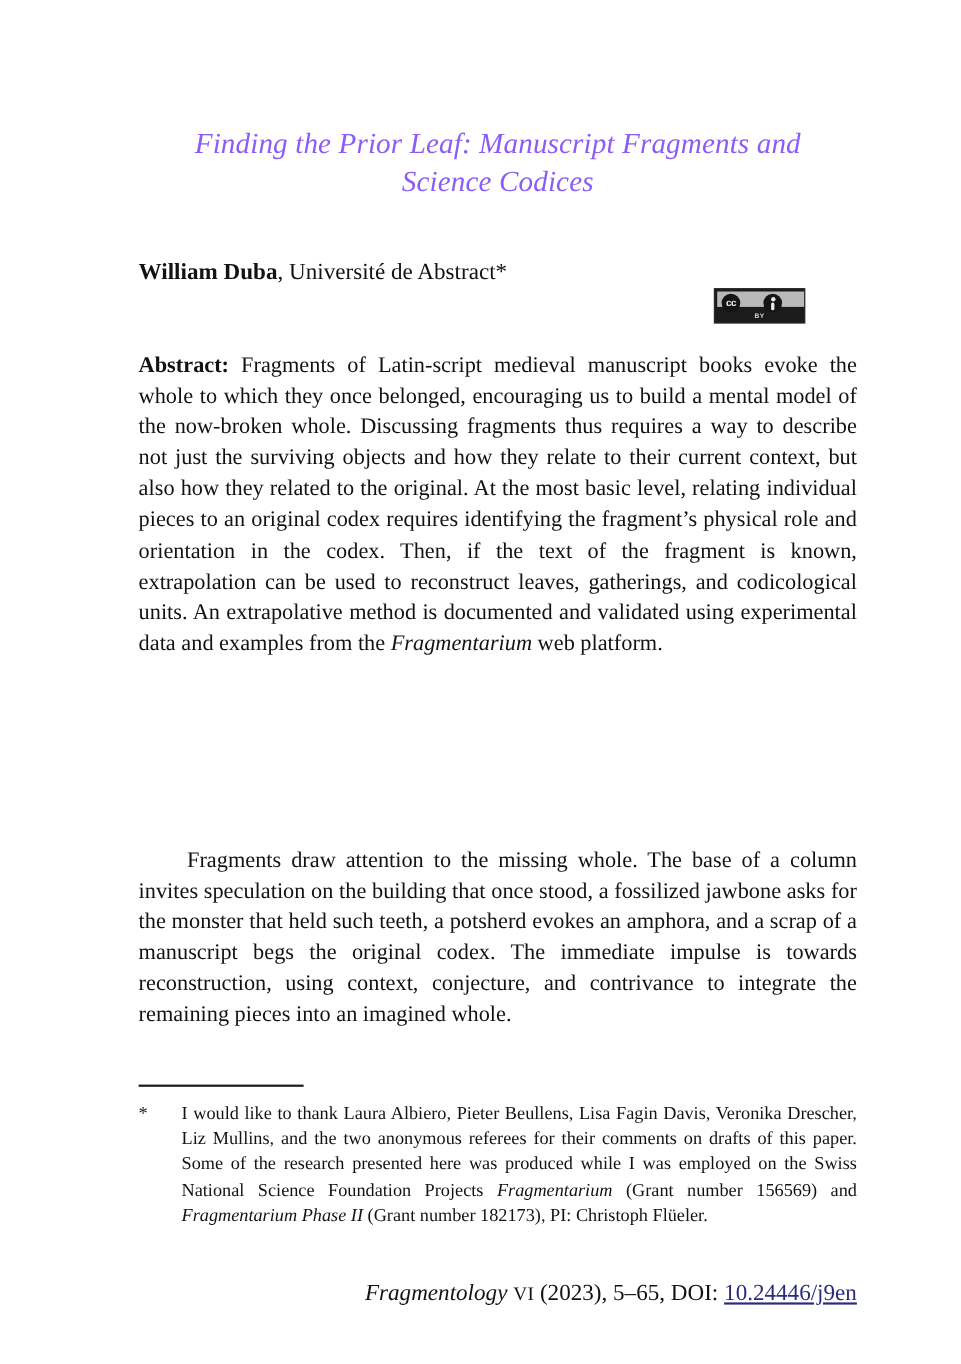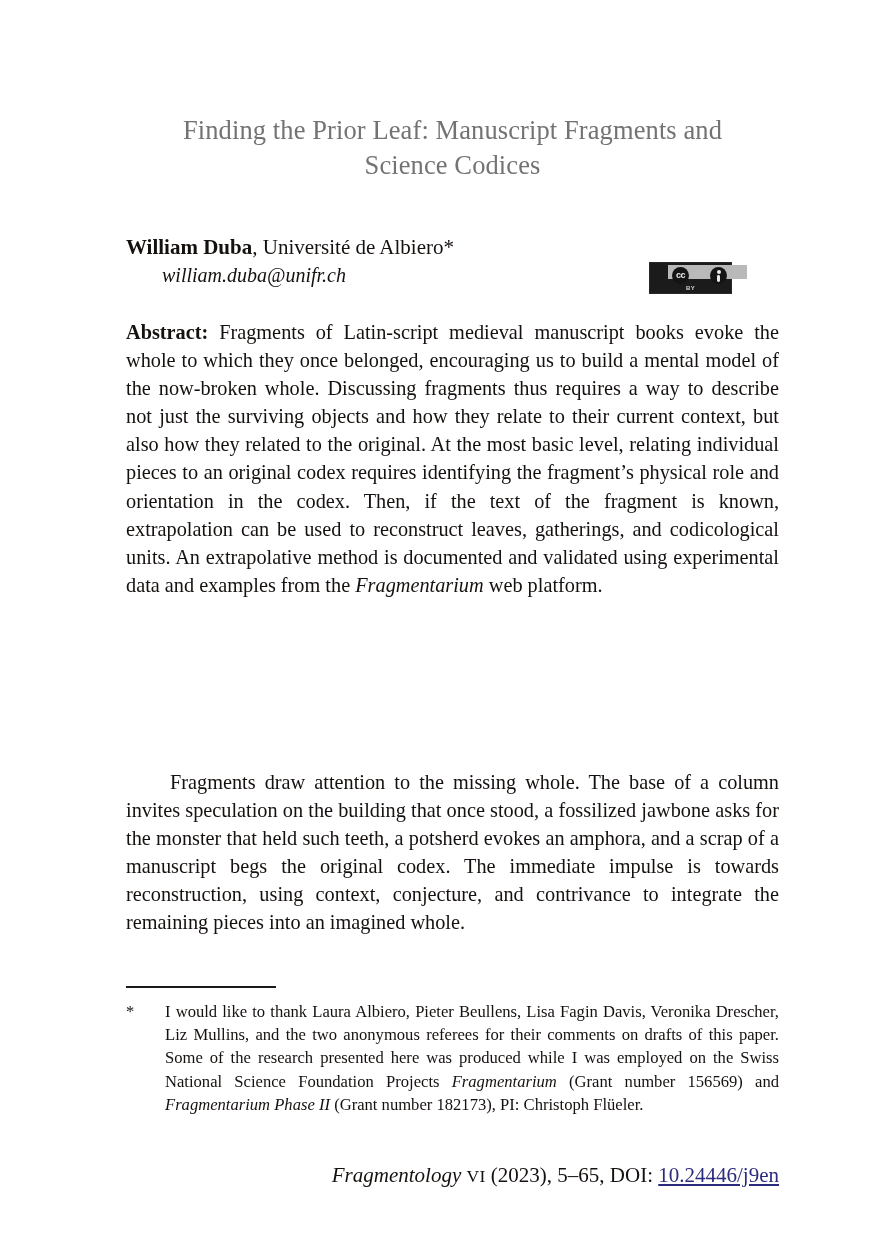--- a/index.html
+++ b/index.html
@@ -22,24 +22,25 @@
   .block {
     position: absolute;
     left: 126px;
     width: 653px;
   }
 
   
   .title {
     top: 113px;
     text-align: center;
+    font-style: italic;
     font-size: 26.5px;
     line-height: 35px;
     letter-spacing: 0.1px;
-    color: #737373;
+    color: #8b5cf6;
   }
   .title .ln { display: block; }
   .title .ln2 { width: 100%; }
 
   
   .authorblock {
     top: 233px;
   }
   .author-line {
     font-size: 21px;
@@ -61,21 +62,21 @@
     left: 649px;
     top: 262px;
     width: 83px;
     height: 32px;
     background: #1b1b1b;
     border: 1px solid #2a2a2a;
     box-sizing: border-box;
   }
   .cc-top {
     position: absolute;
-    left: 18px; top: 2px;
+    left: 2px; top: 2px;
     width: 79px; height: 14px;
     background: #b9b9b9;
     box-sizing: border-box;
   }
   .cc-circle {
     position: absolute;
     top: 2px;
     width: 17px;
     height: 17px;
     border-radius: 50%;
@@ -198,22 +199,21 @@
 <body>
 
 <div class="page">
 
   <div class="block title">
     <span class="ln ln1">Finding the Prior Leaf: Manuscript Fragments and</span>
     <span class="ln ln2">Science Codices</span>
   </div>
 
   <div class="block authorblock">
-    <div class="author-line"><span class="author-name">William Duba</span><span class="author-aff">, Université de Albiero*</span></div>
-    <div class="email-line">william.duba@unifr.ch</div>
+    <div class="author-line"><span class="author-name">William Duba</span><span class="author-aff">, Université de Abstract*</span></div>
   </div>
 
   <div class="cc-badge">
     <div class="cc-top">
       <div class="cc-circle left">cc</div>
       <div class="cc-circle right">
         <span class="cc-person">
           <span class="cc-person-head"></span>
           <span class="cc-person-body"></span>
         </span>

